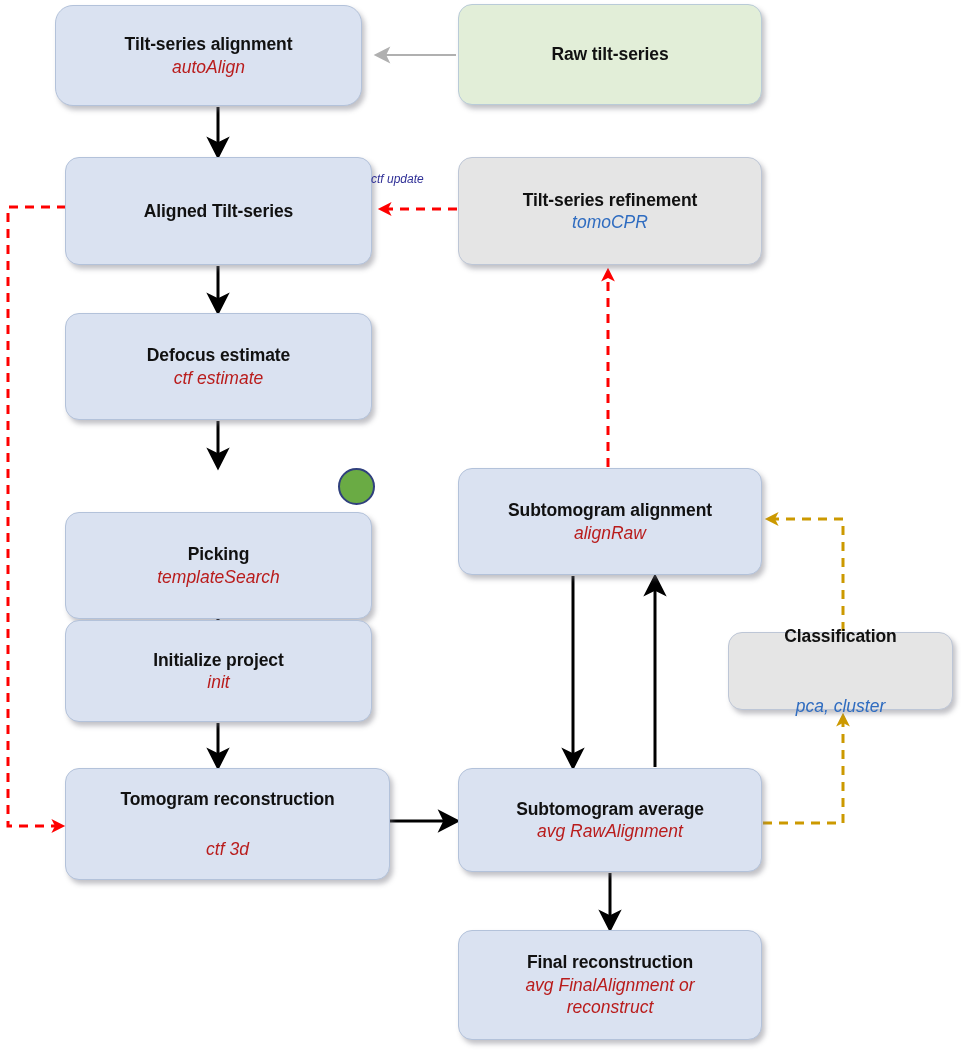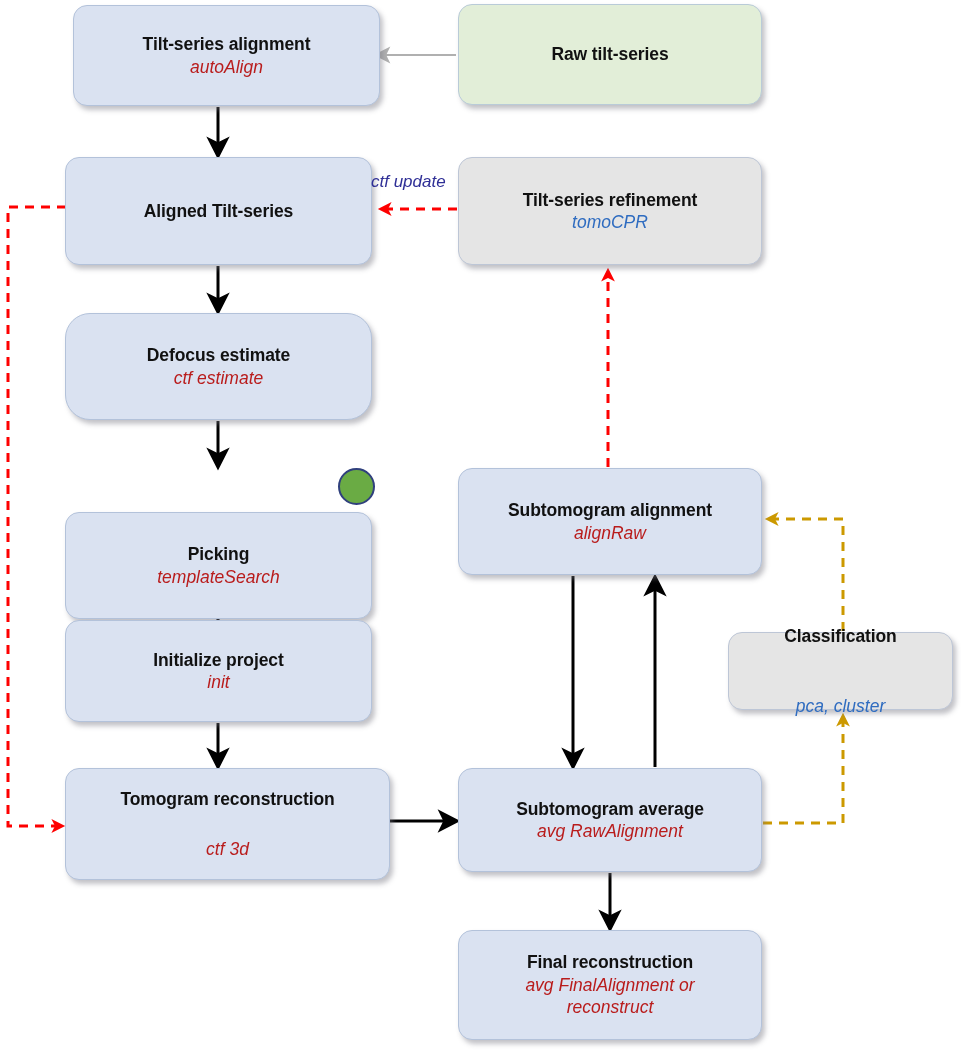--- a/index.html
+++ b/index.html
@@ -70,21 +70,21 @@
     position: absolute;
     border-radius: 50%;
     background: #6aab44;
     border: 2px solid #30407d;
     z-index: 4;
     box-sizing: border-box;
   }
   .edge-label {
     position: absolute;
     font-style: italic;
-    font-size: 17px;
+    font-size: 12px;
     color: #2f2f96;
     white-space: nowrap;
     z-index: 3;
   }
 </style>
 </head>
 <body>
 
 <div id="canvas">
 
@@ -128,39 +128,39 @@
 
     <path d="M608,467 L608,275" fill="none" stroke="#fe0000" stroke-width="3" stroke-dasharray="9,7" marker-end="url(#ah-red)"></path>
 
     <path d="M763,823 L843,823 L843,720" fill="none" stroke="#cc9900" stroke-width="3" stroke-dasharray="9,7" marker-end="url(#ah-gold)"></path>
 
     <path d="M843,631 L843,519 L772,519" fill="none" stroke="#cc9900" stroke-width="3" stroke-dasharray="9,7" marker-end="url(#ah-gold)"></path>
 
     <path d="M610,873 L610,921" fill="none" stroke="#000000" stroke-width="3" marker-end="url(#ah-black)"></path>
   </svg>
 
-  <div class="node blue" style="left:73px; top:5px; width:307px; height:101px;">
+  <div class="node blue" style="left:55px; top:5px; width:307px; height:101px;border-radius:18px;">
     <div class="title">Tilt-series alignment</div>
     <div class="sub">autoAlign</div>
   </div>
 
   <div class="node green" style="left:458px; top:4px; width:304px; height:101px;">
     <div class="title">Raw tilt-series</div>
   </div>
 
   <div class="node blue" style="left:65px; top:157px; width:307px; height:108px;">
     <div class="title">Aligned Tilt-series</div>
   </div>
 
   <div class="node grey" style="left:458px; top:157px; width:304px; height:108px;">
     <div class="title">Tilt-series refinement</div>
     <div class="sub">tomoCPR</div>
   </div>
 
-  <div class="node blue" style="left:65px; top:313px; width:307px; height:107px;border-radius:25px;">
+  <div class="node blue" style="left:65px; top:313px; width:307px; height:107px;">
     <div class="title">Defocus estimate</div>
     <div class="sub">ctf estimate</div>
   </div>
 
   <div class="node blue" style="left:65px; top:468px; width:307px; height:107px;margin-top:44px;">
     <div class="title">Picking</div>
     <div class="sub">templateSearch</div>
   </div>
 
   <div class="node blue" style="left:458px; top:468px; width:304px; height:107px;">

